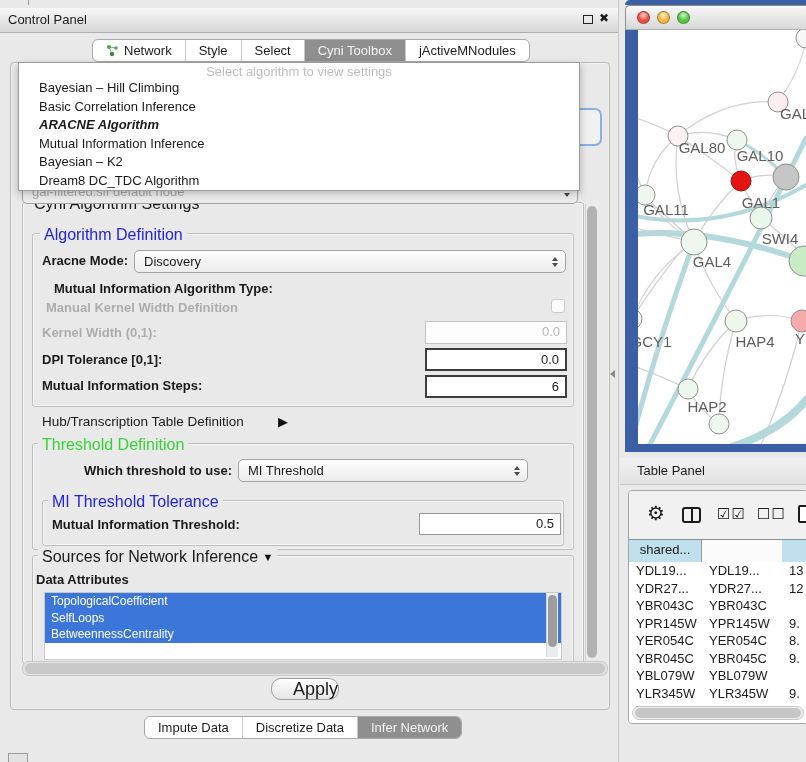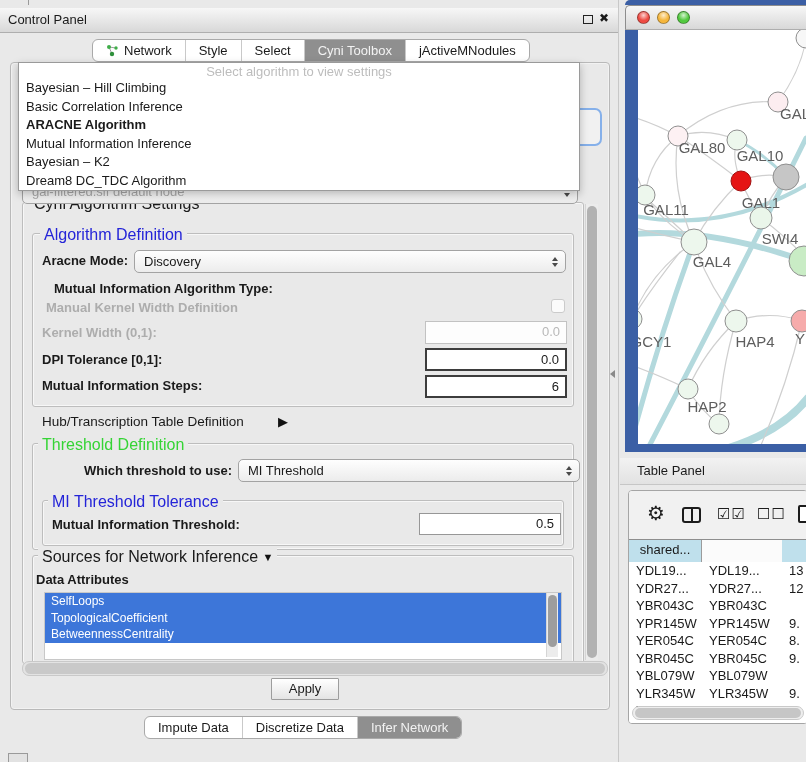--- a/index.html
+++ b/index.html
@@ -23,25 +23,25 @@
       text-align:right;padding-right:6px;box-sizing:border-box;}
   .tf.strong{border:2px solid #3d3d3d;}
   .tf.off{border:1px solid #c2c2c2;color:#b8b8b8;background:#fdfdfd;}
   .tabbar{position:absolute;display:flex;border:1px solid #a9a9a9;border-radius:6px;overflow:hidden;background:#fff;height:23px;box-sizing:border-box;}
   .tab{font-size:13px;line-height:21px;padding:0 13px;border-left:1px solid #c9c9c9;display:flex;align-items:center;gap:5px;white-space:nowrap;}
   .tab:first-child{border-left:none;}
   .tab.sel{background:#8f8f8f;color:#f3f3f3;}
   #popup{position:absolute;left:18px;top:62px;width:560px;height:127px;background:#fff;border:1px solid #9a9a9a;
          box-shadow:0 3px 8px rgba(0,0,0,.25);z-index:50;overflow:hidden;}
   .phold{height:15px;font-size:13px;color:#bdbdbd;text-align:center;padding-top:1px;}
-  .pitem{height:18.5px;line-height:18.5px;font-size:13px;padding-left:7px;white-space:nowrap;}
+  .pitem{height:18.5px;line-height:18.5px;font-size:13px;padding-left:20px;white-space:nowrap;}
   .attrlist{position:absolute;background:#fff;border:1px solid #c8c8c8;overflow:hidden;}
   .attr{height:16.5px;background:#3d76d9;color:#fff;font-size:12px;line-height:16.5px;padding-left:6px;white-space:nowrap;}
-  .btn{position:absolute;border:1px solid #9d9d9d;border-radius:1px;background:linear-gradient(#ffffff,#e4e4e4);
-       font-size:13px;text-align:center;line-height:20px;box-sizing:border-box;}
+  .btn{position:absolute;border:1px solid #9d9d9d;border-radius:10px;background:linear-gradient(#ffffff,#e4e4e4);
+       font-size:18px;text-align:right;line-height:20px;box-sizing:border-box;}
   .vsb{position:absolute;background:#ececec;border-left:1px solid #d5d5d5;}
   .vsb .thumb{position:absolute;left:1px;right:1px;top:2px;bottom:2px;background:#b2b2b2;border-radius:5px;}
   .hsb{position:absolute;background:#e3e3e3;border:1px solid #c9c9c9;border-radius:7px;}
   .hsb .thumb{position:absolute;left:2px;right:2px;top:1px;bottom:1px;background:#c9c9c9;border-radius:6px;}
   .cb{position:absolute;width:14px;height:14px;border:1px solid #cbcbcb;border-radius:3px;background:#fbfbfb;box-sizing:border-box;}
   .arrow-right::after{content:"\25B6";font-size:13px;color:#111;}
   .arrow-down::after{content:"\25BC";font-size:11px;color:#111;position:relative;top:-1px;}
   .light{width:13px;height:13px;border-radius:50%;border:1px solid rgba(0,0,0,.35);box-sizing:border-box;
          background-image:radial-gradient(circle at 50% 30%,rgba(255,255,255,.75),rgba(255,255,255,0) 55%);}
   .hcell{box-sizing:border-box;border-right:1px solid #9b9b9b;font-size:13px;text-align:center;line-height:20px;
@@ -106,21 +106,21 @@
         <span class="tri-u"></span>
         <span class="tri-d"></span>
       </span>
   </div>
 
   <div id="popup">
     <div class="phold">Select algorithm to view settings</div>
     <div id="popupItems">
         <div class="pitem">Bayesian – Hill Climbing</div>
         <div class="pitem">Basic Correlation Inference</div>
-        <div class="pitem" style="font-weight: bold;">ARACNE Algorithm</div>
+        <div class="pitem" style="font-weight: bold; font-style: italic;">ARACNE Algorithm</div>
         <div class="pitem">Mutual Information Inference</div>
         <div class="pitem">Bayesian – K2</div>
         <div class="pitem">Dream8 DC_TDC Algorithm</div>
       </div>
   </div>
 
   <div class="grp" style="left:22px;top:202px;width:560px;height:460px;"></div>
   <span class="leg plain" style="left:30px;top:195px;">Cyni Algorithm Settings</span>
   <div class="vsb" style="left:585px;top:204px;width:12px;height:456px;">
       <div class="thumb"></div>
@@ -152,42 +152,42 @@
   <span class="lbl" style="left:42px;top:378px;">Mutual Information Steps:</span>
   <div class="tf strong" style="left:425px;top:375px;width:142px;height:23px;">6</div>
 
   <span class="lbl plain" style="left:42px;top:414px;font-size:13.5px;">Hub/Transcription Table Definition</span>
   <span class="abs arrow-right" style="left:278px;top:412px;"></span>
 
   <div class="grp" style="left:32px;top:443px;width:540px;height:105px;"></div>
   <span class="leg t-green" style="left:38px;top:436px;">Threshold Definition</span>
 
   <span class="lbl" style="left:84px;top:463px;">Which threshold to use:</span>
-  <div class="combo" style="left:238px;top:459px;width:342px;height:23px;">
+  <div class="combo" style="left:238px;top:459px;width:290px;height:23px;">
     <span>MI Threshold</span>
     <span class="sp">
         <span class="tri-u"></span>
         <span class="tri-d"></span>
       </span>
   </div>
 
   <div class="grp" style="left:42px;top:500px;width:520px;height:44px;"></div>
   <span class="leg t-blue" style="left:48px;top:493px;">MI Threshold Tolerance</span>
   <span class="lbl" style="left:52px;top:517px;">Mutual Information Threshold:</span>
   <div class="tf" style="left:419px;top:513px;width:142px;height:22px;">0.5</div>
 
   <div class="grp" style="left:32px;top:555px;width:540px;height:107px;"></div>
   <span class="leg plain" style="left:38px;top:548px;">
     <span>Sources for Network Inference</span>
     <span class="arrow-down"></span>
   </span>
   <span class="lbl" style="left:36px;top:572px;">Data Attributes</span>
   <div class="attrlist" id="attrList" style="left:44px;top:592px;width:516px;height:66px;">
+      <div class="attr">TopologicalCoefficient</div>
       <div class="attr">SelfLoops</div>
-      <div class="attr">TopologicalCoefficient</div>
       <div class="attr">BetweennessCentrality</div>
     </div>
   <div class="vsb" style="left:546px;top:593px;width:11px;height:64px;">
       <div class="thumb" style="bottom:10px;background:#9d9d9d;"></div>
     </div>
 
   <div class="hsb" style="left:22px;top:661px;width:584px;height:13px;">
       <div class="thumb"></div>
     </div>
 

